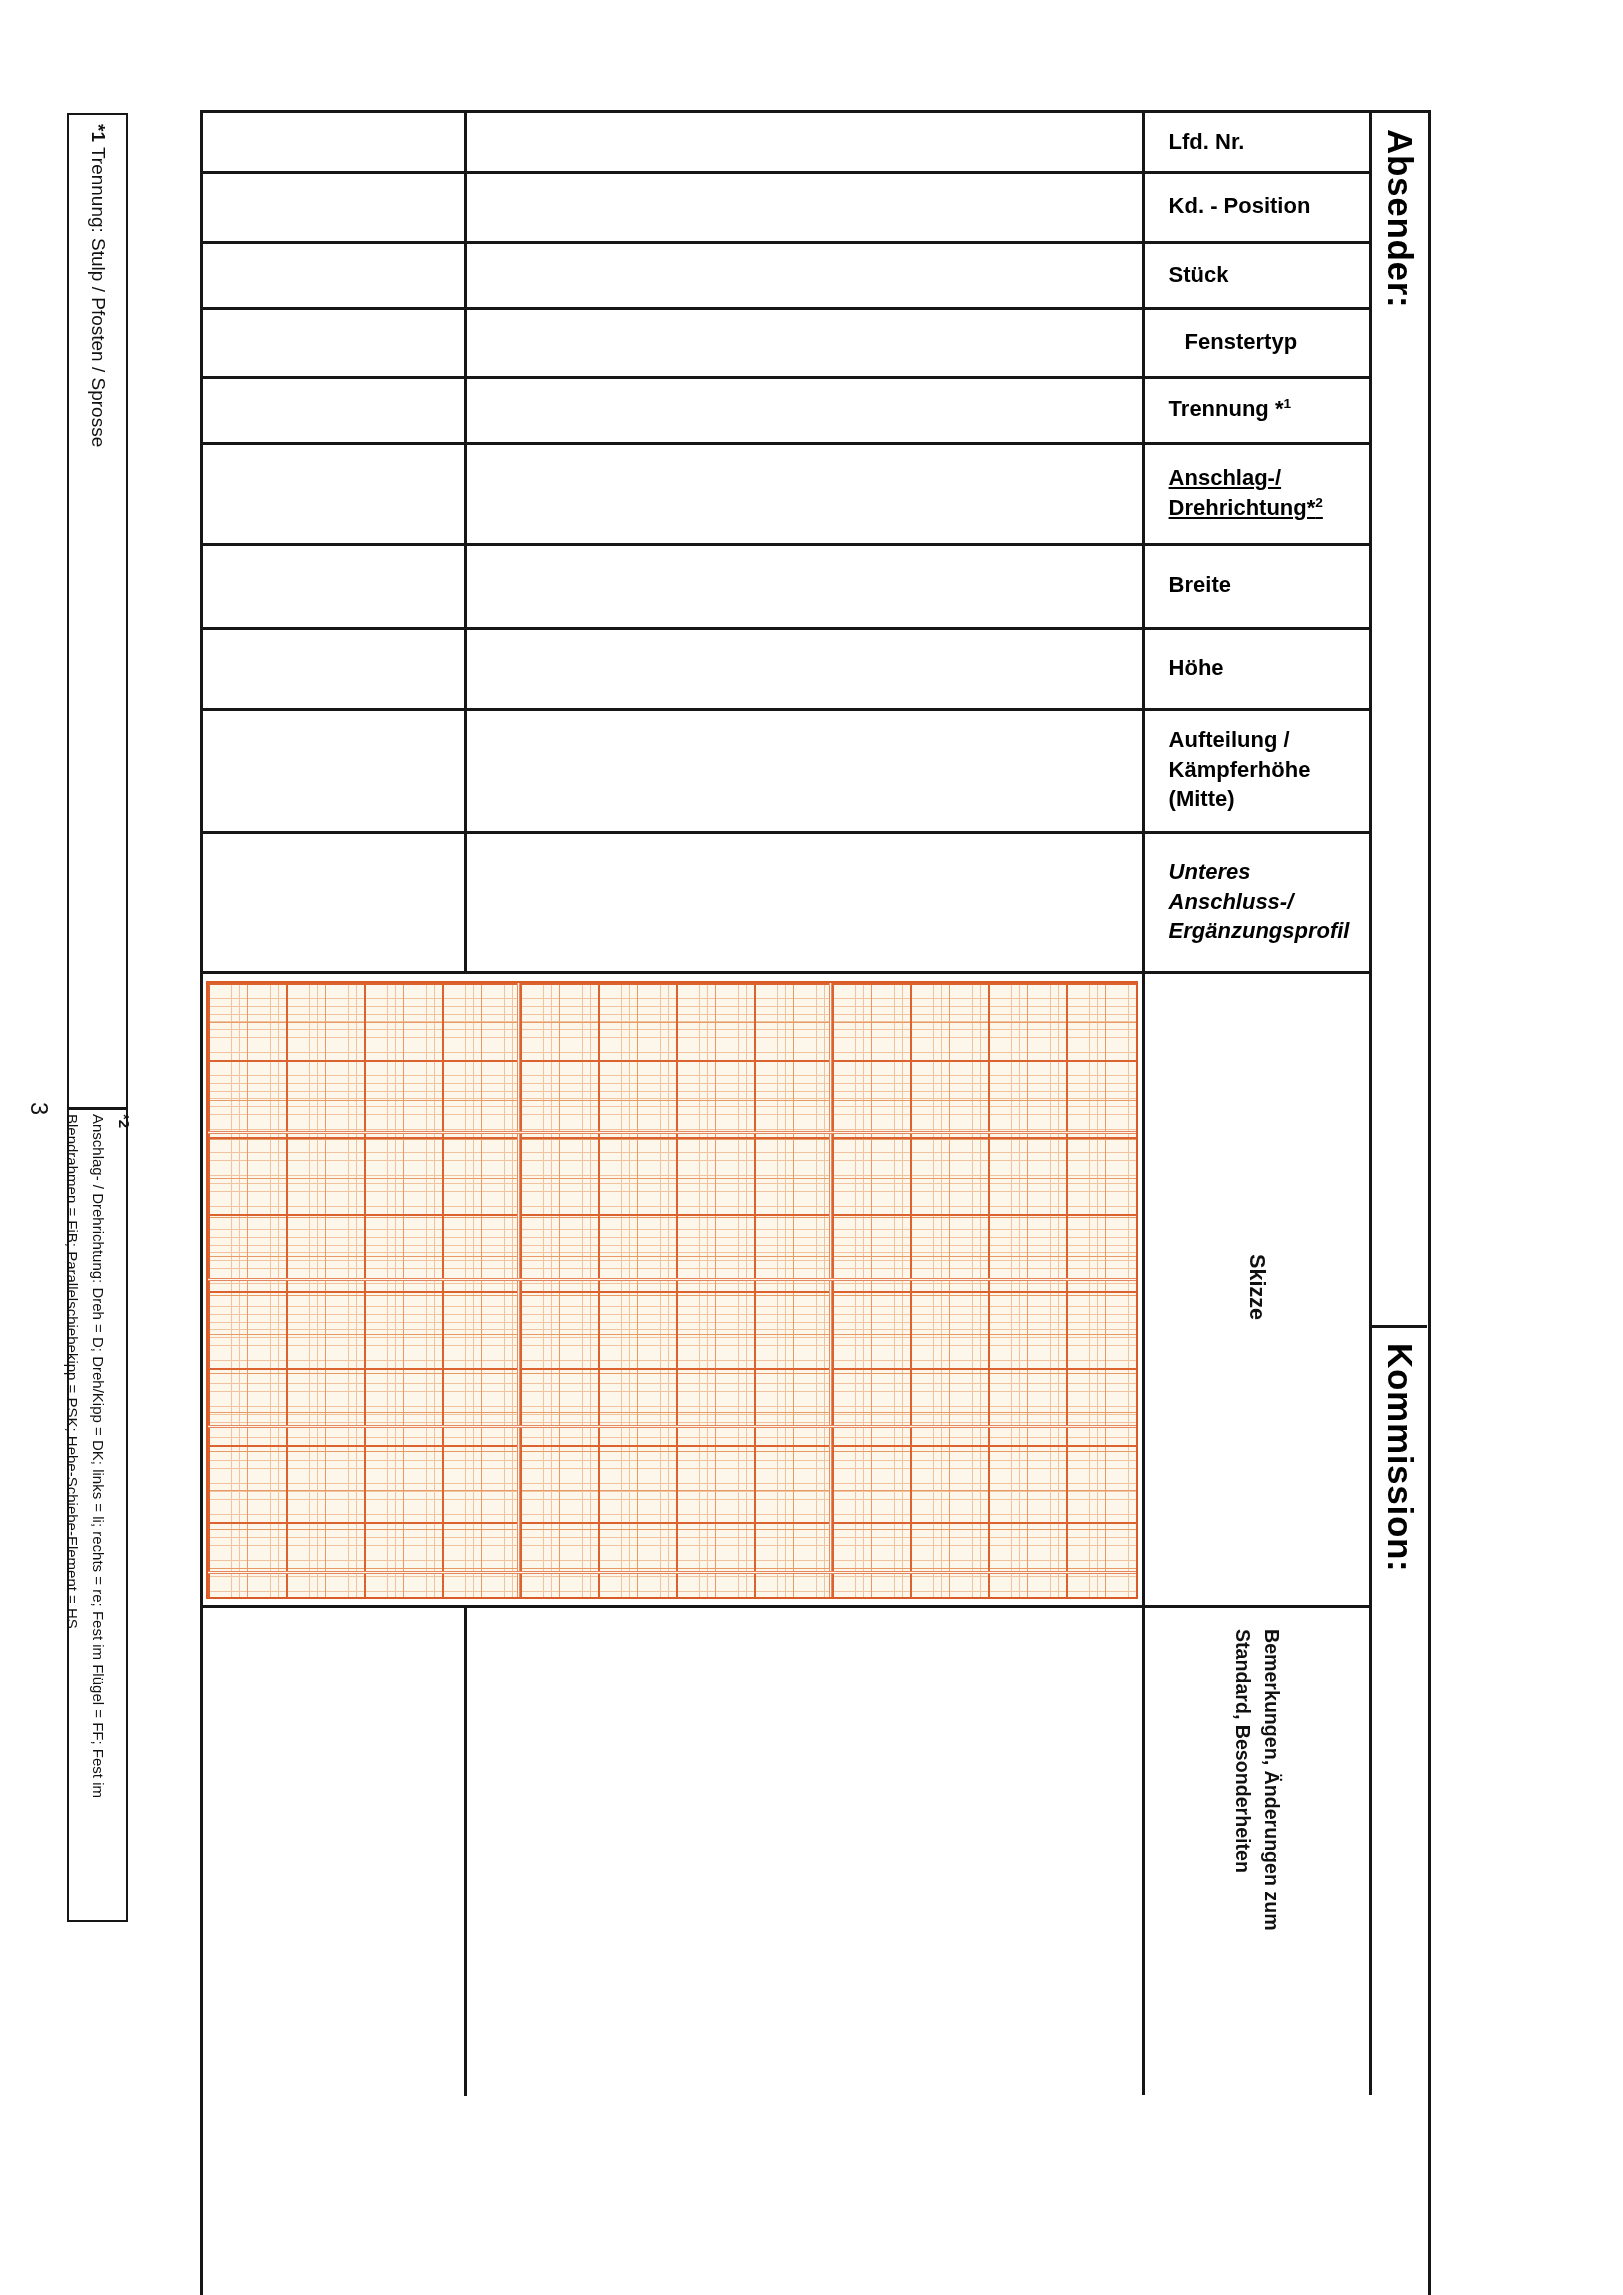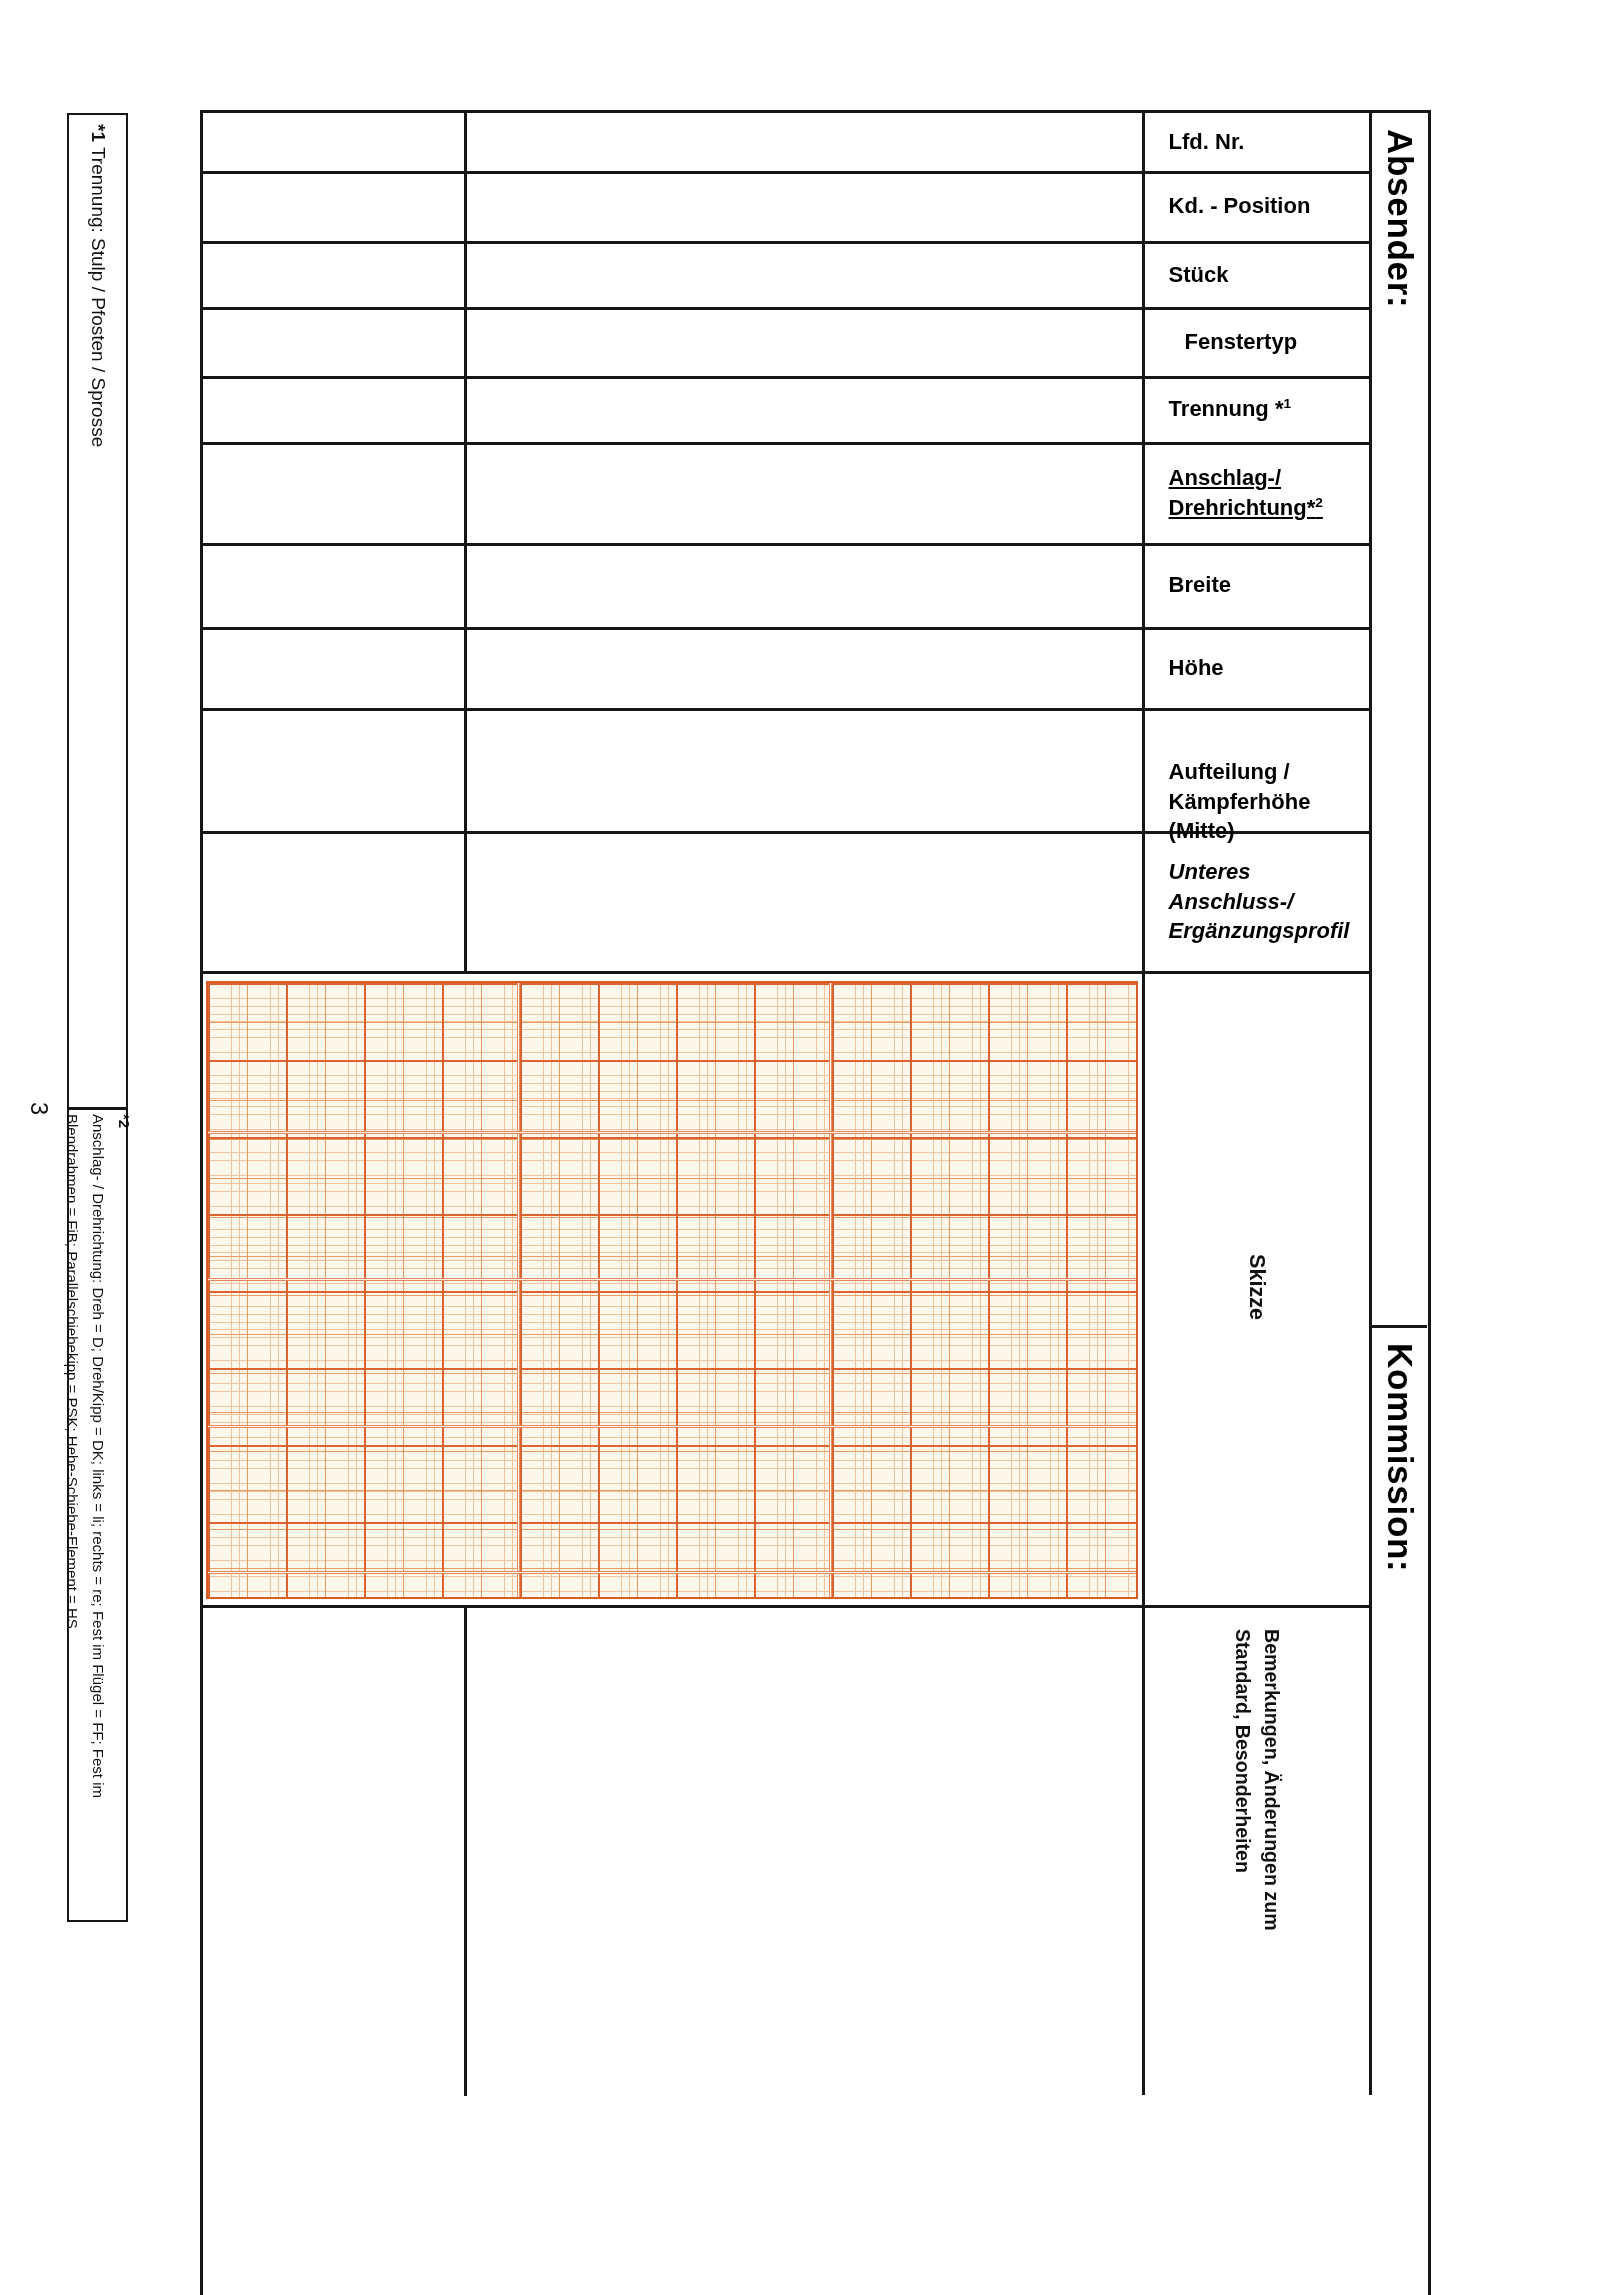--- a/index.html
+++ b/index.html
@@ -141,21 +141,21 @@
     <div class="lbl" style="top:329px;height:101px;text-decoration:underline;">
       <span>Anschlag-/</span>
       <span><span>Drehrichtung*</span><sup>2</sup></span>
     </div>
     <div class="lbl" style="top:430px;height:83px;">
         <span>Breite</span>
       </div>
     <div class="lbl" style="top:514px;height:81px;">
         <span>Höhe</span>
       </div>
-    <div class="lbl" style="top:627px;height:123px;justify-content:center;">
+    <div class="lbl" style="top:595px;height:123px;justify-content:center;">
         <span>Aufteilung / Kämpferhöhe (Mitte)</span>
       </div>
     <div class="lbl" style="top:718px;height:141px;font-style:italic;">
         <span>Unteres Anschluss-/ Ergänzungsprofil</span>
       </div>
 
     <div class="skizze-cell">
       <div class="vtext">Skizze</div>
     </div>
 

